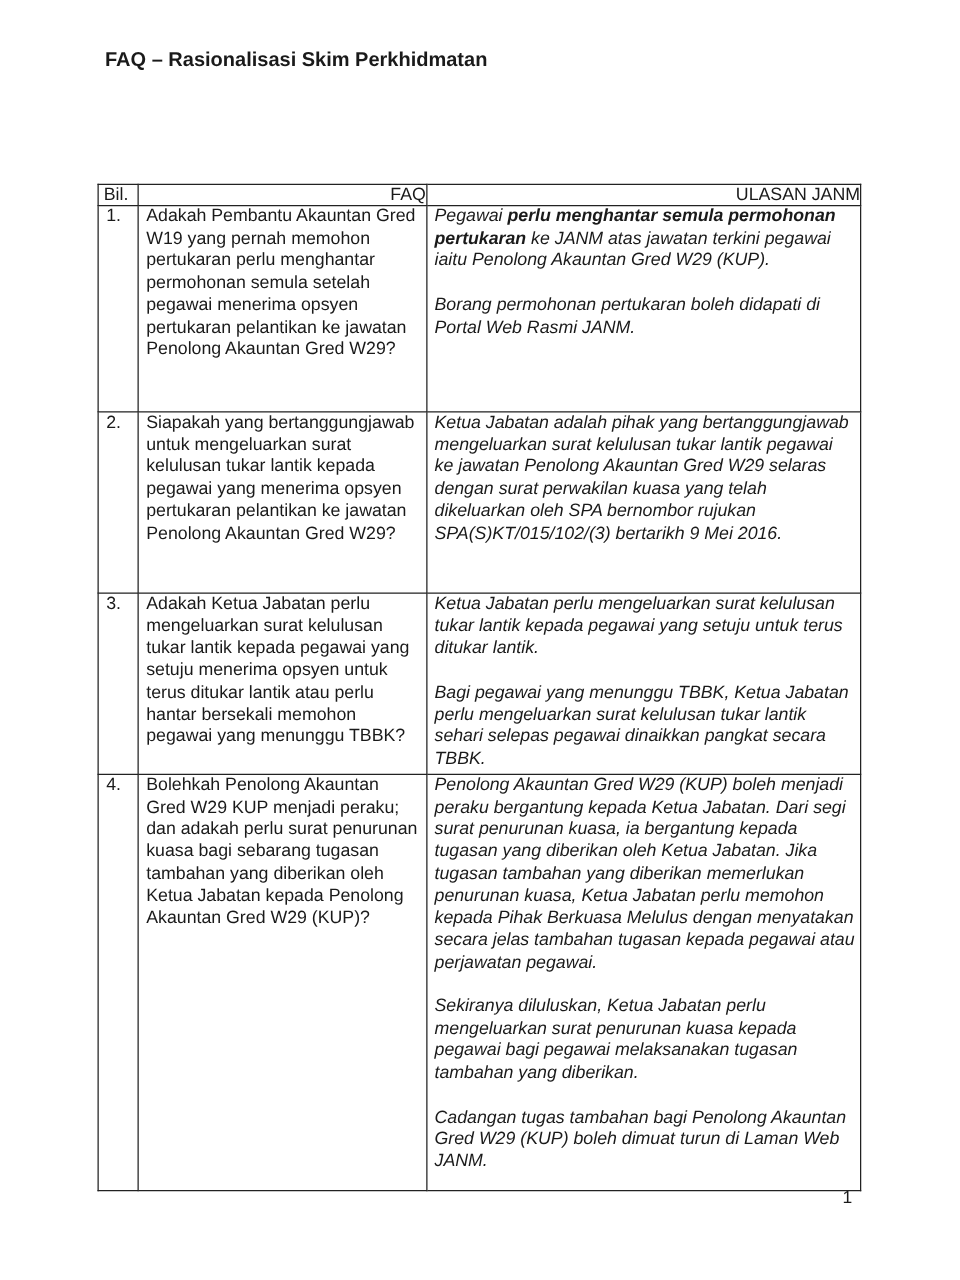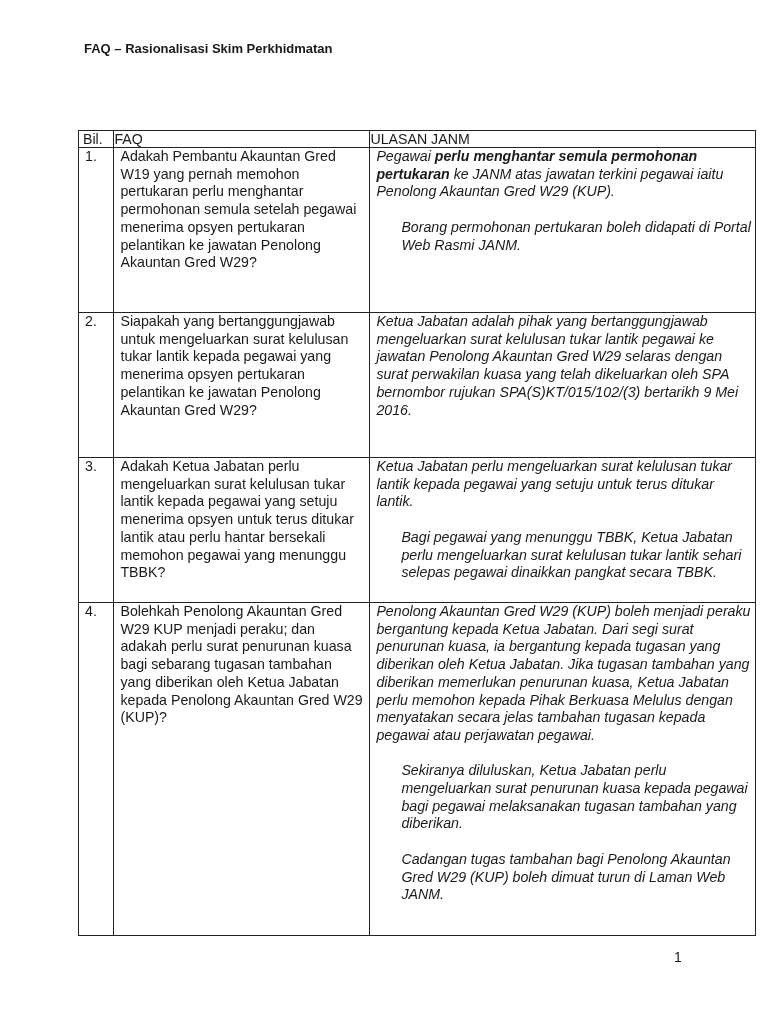--- a/index.html
+++ b/index.html
@@ -12,63 +12,63 @@
       height: 1024px;
       position: relative;
       overflow: hidden;
       font-family: "Liberation Sans", sans-serif;
       color: #1a1a1a;
     }
     .header-meta {
       position: absolute;
       left: 84px;
       top: 41px;
-      font-size: 13px;
+      font-size: 16px;
       font-weight: bold;
       line-height: 15px;
     }
     .doc-title {
       position: absolute;
       left: 80px;
       width: 610px;
       top: 78px;
       font-size: 14.5px;
       font-weight: bold;
       text-align: center;
       line-height: 21px;
       letter-spacing: 0.1px;
     }
     table.faq {
       position: absolute;
       left: 78px;
-      top: 130px;
-      width: 678px;
+      top: 147px;
+      width: 611px;
       border-collapse: collapse;
       font-size: 14.2px;
       line-height: 17.7px;
     }
     table.faq th, table.faq td {
       border: 1.5px solid #222;
       vertical-align: top;
       padding: 0 4px 0 6px;
     }
     table.faq th {
       font-weight: normal;
-      text-align: left;
+      text-align: right;
       height: 16px;
       line-height: 16px;
       padding: 0;
     }
     table.faq th.col-bil { text-align: left; padding-left: 4px; }
     col.c1 { width: 32px; }
     col.c2 { width: 231px; }
     col.c3 { width: 348px; }
     td.bil { padding-left: 4px; padding-right: 2px; }
     .para { display: block; font-style: italic; }
-    .para + .para { margin-top: 17.7px; margin-left: 25px; }
+    .para + .para { margin-top: 17.7px; }
     b { font-weight: bold; }
     tr.r1 td { height: 164px; }
     tr.r2 td { height: 144px; }
     tr.r3 td { height: 144px; }
     tr.r4 td { height: 332px; }
     .page-number {
       position: absolute;
       left: 674px;
       top: 949px;
       font-size: 14px;

